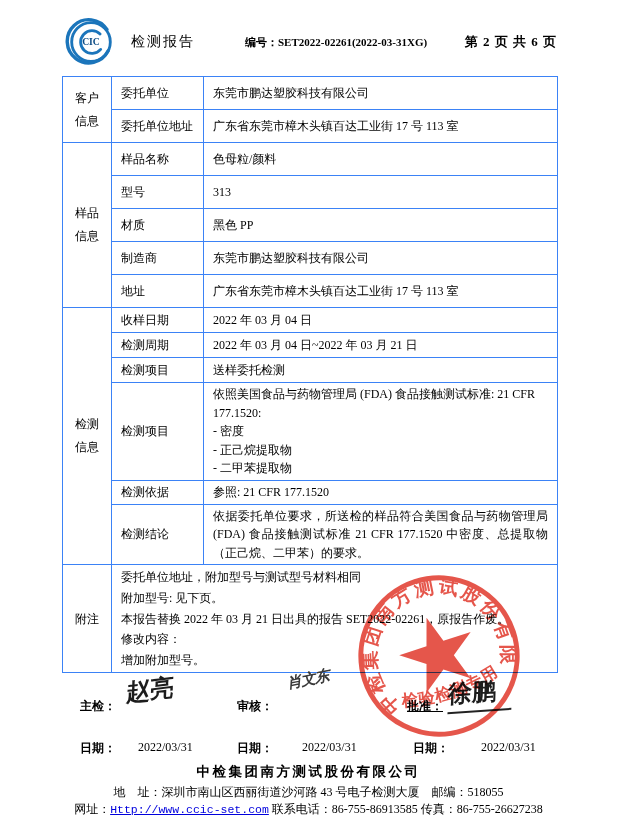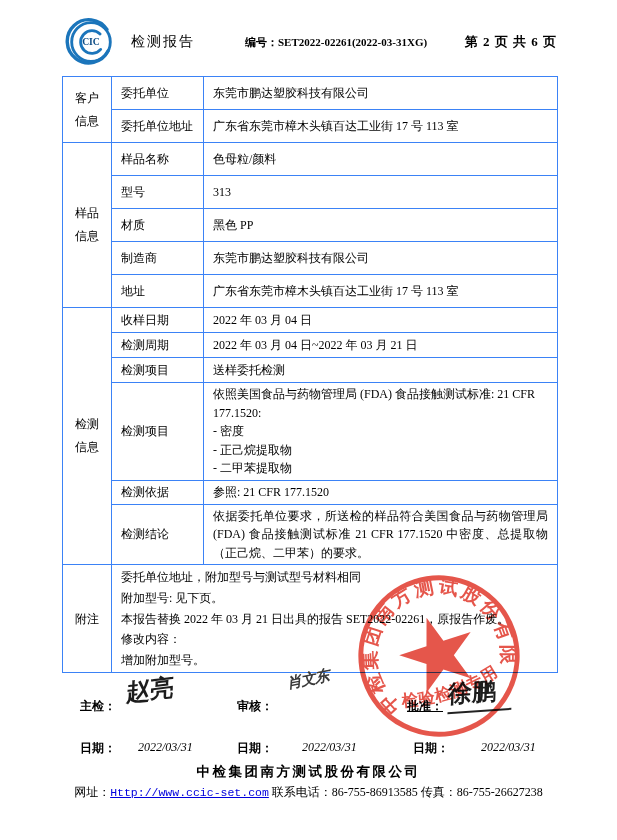--- a/index.html
+++ b/index.html
@@ -30,21 +30,21 @@
   tr.h33 td { height:33px; }
   tr.h25 td { height:25px; }
   tr.h22 td { height:22px;margin-top:24px; }
   td.multiline div { line-height:1.55; }
   td.justify { text-align:justify; }
   td.notes-cell div { line-height:1.72; }
 
   
   .sign-area { position:absolute; left:0; top:640px; width:617px; height:130px; }
   .slabel { position:absolute; font-size:12px; font-weight:bold; white-space:nowrap; }
-  .sdate  { position:absolute; font-size:12px; white-space:nowrap;font-style:italic; }
+  .sdate  { position:absolute; font-size:12px; white-space:nowrap; }
   .sig { position:absolute; font-family:"DejaVu Sans",sans-serif; font-weight:bold;
          color:#1c1c1c; white-space:nowrap; }
   .sig1 { left:126px; top:34px; font-size:24px; transform:rotate(-7deg) skewX(-9deg); }
   .sig2 { left:288px; top:30px; font-size:15px; color:#3a3a3a; letter-spacing:-1px;
           transform:rotate(-11deg) skewX(-15deg); }
   .sig3 { left:448px; top:36px; font-size:24px; transform:rotate(-4deg) skewX(-6deg);
           border-bottom:2px solid #222; padding:0 16px 2px 0; }
 
   
   .stamp { position:absolute; left:355px; top:572px; width:168px; height:168px;
@@ -196,16 +196,17 @@
       </text>
       <polygon fill="#e23e32" points="100,52 110.6,84.4 144.7,84.4 117.1,104.5 127.6,136.9 100,116.9 72.4,136.9 82.9,104.5 55.3,84.4 89.4,84.4"></polygon>
       <text font-size="19.5" font-weight="bold" fill="#e23e32" letter-spacing="1" font-family="DejaVu Sans, sans-serif">
         <textPath href="#botPath" startOffset="2">检验检测专用章</textPath>
       </text>
     </g>
   </svg>
 
   <div class="ftr">
     <div class="company">中检集团南方测试股份有限公司</div>
+    <div class="line"><span>地　址：</span><span>深圳市南山区西丽街道沙河路 43 号电子检测大厦</span><span>　邮编：</span><span>518055</span></div>
     <div class="line"><span>网址：</span><a class="weblink" href="#">Http://www.ccic-set.com</a><span> 联系电话：86-755-86913585 </span><span>传真：86-755-26627238</span></div>
   </div>
 
 </div>
 
 </body></html>

